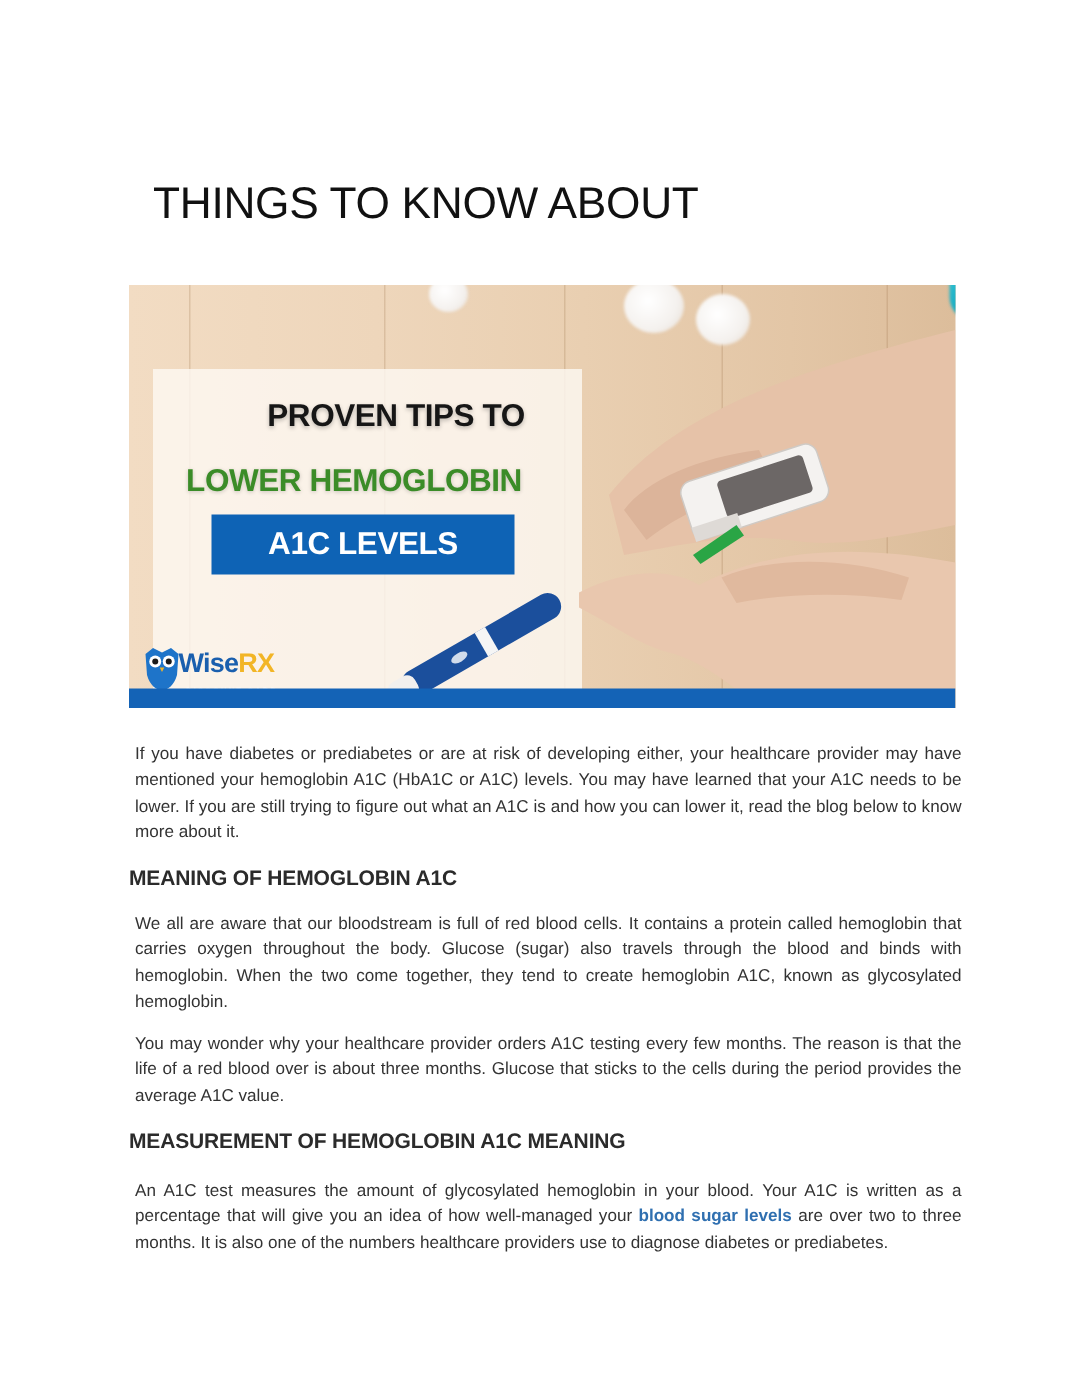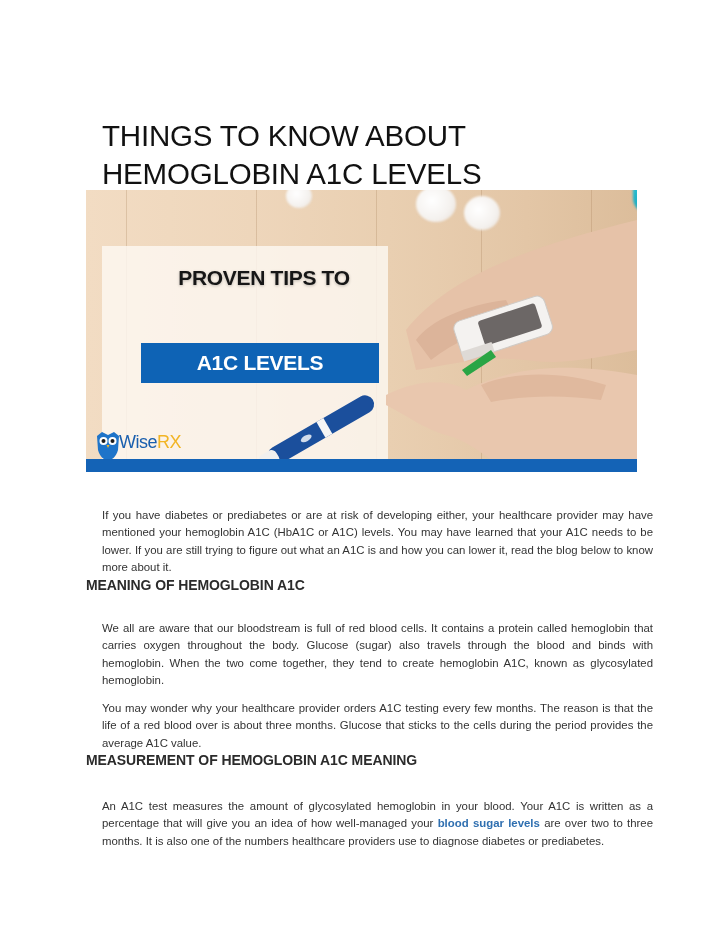--- a/index.html
+++ b/index.html
@@ -25,61 +25,61 @@
       font-weight: bold; font-size: 21px; color: #161616; letter-spacing: -0.3px;
       text-shadow: 0 1px 3px rgba(0,0,0,0.25);
       padding-left: 28px;
     }
     .hero .line2 {
       position: absolute; left: 0; width: 300px; top: 119px; text-align: center;
       font-weight: bold; font-size: 21px; color: #3b8c28; letter-spacing: -0.3px;
       text-shadow: 0 1px 3px rgba(0,0,0,0.2);
     }
     .hero .badge {
-      position: absolute; left: 55px; top: 153px; width: 238px; height: 40px;
+      position: absolute; left: 55px; top: 153px; width: 202px; height: 40px;
       background: #0e63b5; color: #ffffff; text-align: center;
       font-weight: bold; font-size: 21px; line-height: 40px; letter-spacing: -0.3px;
     }
     .hero .footer-bar { position: absolute; left: 0; right: 0; bottom: 0; height: 13px; background: #1463b6; }
     .hero .logo { position: absolute; left: 8px; top: 240px; height: 36px; width: 96px; }
-    .hero .logo .wise { position: absolute; left: 25px; top: 2px; font-weight: normal; font-size: 18px; color: #1a5fae; letter-spacing: -0.5px; }
+    .hero .logo .wise { position: absolute; left: 25px; top: 2px; font-weight: bold; font-size: 18px; color: #1a5fae; letter-spacing: -0.5px; }
     .hero .logo .rx { color: #f2b526; }
     .hero .logo .sub { position: absolute; left: 30px; top: 28px; font-size: 5px; font-weight: bold; color: #ffffff; letter-spacing: 1.5px; }
     .hero .owl { position: absolute; left: 0; top: 0; }
     .body-text {
-      position: absolute; left: 86px; width: 551px; margin: 16px;
+      position: absolute; left: 86px; width: 551px; margin: 4px;
       font-size: 11.4px; line-height: 17.3px; color: #333333; text-align: justify;
     }
     .h2 {
       position: absolute; left: 86px; width: 560px; margin: 0;
       font-size: 14px; font-weight: bold; color: #2b2b2b; letter-spacing: -0.1px;
     }
     .link { color: #2f6fb0; font-weight: bold; text-decoration: none; }
   </style>
 </head>
 <body>
 
 <h1 class="title">
   <span>THINGS TO KNOW ABOUT</span><br>
-  <span>HEMOGLOBIN A1C LEVELS</span>
 </h1>
 
 <div class="hero">
   <div class="plank" style="left:40px"></div>
   <div class="plank" style="left:170px"></div>
   <div class="plank" style="left:290px"></div>
   <div class="plank" style="left:395px"></div>
   <div class="plank" style="left:505px"></div>
   <div class="cotton" style="left:200px;top:-6px;width:26px;height:24px"></div>
   <div class="cotton" style="left:330px;top:-4px;width:40px;height:36px"></div>
   <div class="cotton" style="left:378px;top:6px;width:36px;height:34px"></div>
   <div class="bottle"></div>
 
   <div class="panel"></div>
   <div class="line1">PROVEN TIPS TO</div>
+  <div class="line2">LOWER HEMOGLOBIN</div>
   <div class="badge">A1C LEVELS</div>
 
   <svg width="551" height="282" style="position:absolute;left:0;top:0">
 
     <path d="M320 140 C 360 90, 430 60, 551 30 L 551 160 C 500 170, 470 175, 440 170 C 400 165, 360 175, 330 180 Z" fill="#e6c2a8"></path>
     <path d="M330 150 C 345 130, 380 115, 420 110 L 430 130 C 400 140, 370 150, 345 170 Z" fill="#dcb49a"></path>
 
     <g transform="rotate(-18 410 140)">
       <rect x="370" y="120" width="95" height="40" rx="8" fill="#f4f2f0" stroke="#cfcac5"></rect>
       <rect x="395" y="126" width="60" height="26" rx="3" fill="#6c6766"></rect>

